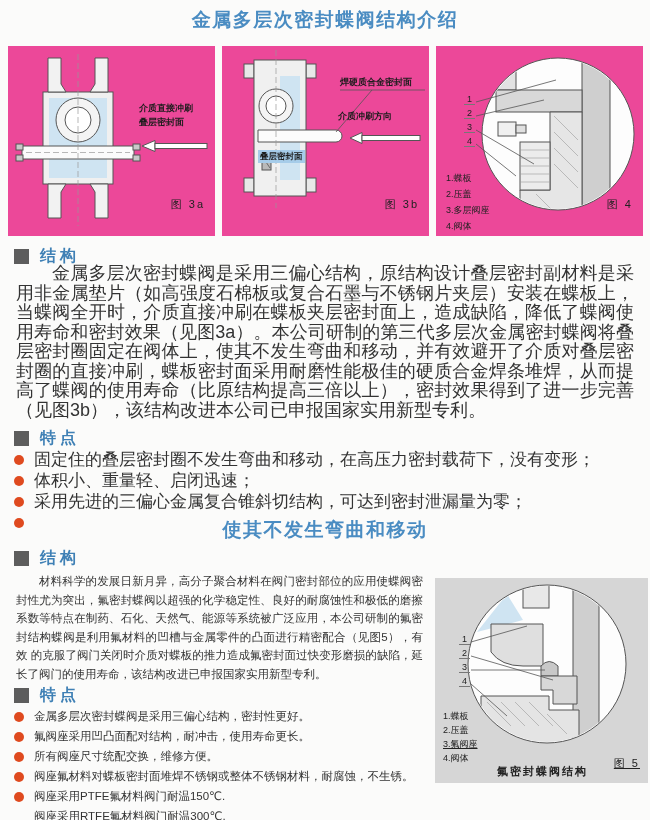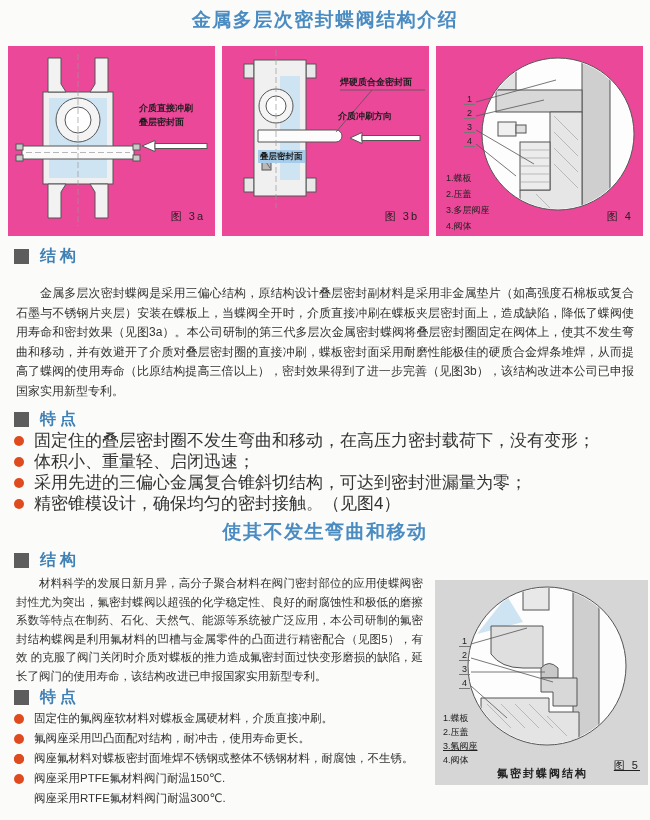--- a/index.html
+++ b/index.html
@@ -13,38 +13,38 @@
   .doc-title {
     margin-top:8px; text-align:center;
     font-size:19px; font-weight:bold; color:#4a8cc2; letter-spacing:1.5px;
     height:24px; line-height:24px;
   }
 
   
   .figrow { display:flex; gap:7px; margin:14px 8px 0; }
   .panel { position:relative; flex:none; width:207px; height:190px; background:#ec4899; }
   .panel svg { position:absolute; left:0; top:0; }
-  .caption { position:absolute; right:10px; bottom:12px; font-size:11px; color:#222; letter-spacing:2px; }
+  .caption { position:absolute; right:10px; bottom:24px; font-size:11px; color:#222; letter-spacing:2px; }
   .figlab { position:absolute; font-size:9px; font-weight:bold; color:#1c1c1c; white-space:nowrap; line-height:11px; }
   .figlab-hl { background:#a6cce9; padding:1px 2px; font-weight:bold; font-size:8.5px; }
   .callout { position:absolute; font-size:9px; color:#222; line-height:10px; border-bottom:1px solid #777; padding:0 3px; }
   .legend-line { position:absolute; left:10px; font-size:9px; color:#222; white-space:nowrap; }
   .figtitle { position:absolute; font-size:11px; font-weight:bold; color:#222; letter-spacing:2px; }
 
   
   .seclabel { display:flex; align-items:center; gap:11px; margin:12px 0 0 14px; height:16px; }
   .seclabel .sq { width:15px; height:15px; background:#5d5d5d; flex:none; }
   .seclabel .txt { font-size:16px; font-weight:bold; color:#3f80b5; letter-spacing:4px; line-height:16px; }
   .seclabel.tight { margin-top:10px; }
   .seclabel.s2head { margin-top:8px; }
   .seclabel.s2feat { margin-top:4px; margin-left:14px; }
 
   
   .para {
-    margin:20px 16px 0; font-size:12px; line-height:19.5px;
+    margin:0 16px 0; font-size:18px; line-height:19.5px;
     text-align:justify; text-indent:2em; color:#333;
   }
 
   
   ul.feat { list-style:none; margin:6px 0 0 14px; }
   ul.feat li { position:relative; padding-left:20px; font-size:17px; line-height:16px; margin-bottom:5px; color:#333; }
   ul.feat .dot { position:absolute; left:0; top:3px; width:10px; height:10px; border-radius:50%; background:#df4a1f; }
   ul.feat.feat2 li { font-size:11.5px; line-height:15px; margin-bottom:5px; }
 
   
@@ -178,21 +178,21 @@
   <p class="para">金属多层次密封蝶阀是采用三偏心结构，原结构设计叠层密封副材料是采用非金属垫片（如高强度石棉板或复合石墨与不锈钢片夹层）安装在蝶板上，当蝶阀全开时，介质直接冲刷在蝶板夹层密封面上，造成缺陷，降低了蝶阀使用寿命和密封效果（见图3a）。本公司研制的第三代多层次金属密封蝶阀将叠层密封圈固定在阀体上，使其不发生弯曲和移动，并有效避开了介质对叠层密封圈的直接冲刷，蝶板密封面采用耐磨性能极佳的硬质合金焊条堆焊，从而提高了蝶阀的使用寿命（比原结构提高三倍以上），密封效果得到了进一步完善（见图3b），该结构改进本公司已申报国家实用新型专利。</p>
 
   <div class="seclabel tight">
     <span class="sq"></span>
     <span class="txt">特点</span>
   </div>
   <ul class="feat">
     <li><span class="dot"></span><span>固定住的叠层密封圈不发生弯曲和移动，在高压力密封载荷下，没有变形；</span></li>
     <li><span class="dot"></span><span>体积小、重量轻、启闭迅速；</span></li>
     <li><span class="dot"></span><span>采用先进的三偏心金属复合锥斜切结构，可达到密封泄漏量为零；</span></li>
-    <li><span class="dot"></span><span>精密锥模设计，确保均匀的密封接触。（见图4）</span></li>
+    <li><span class="dot"></span></li>
   </ul>
 
   <div class="doc-title">使其不发生弯曲和移动</div>
 
   <div class="seclabel s2head">
     <span class="sq"></span>
     <span class="txt">结构</span>
   </div>
 
   <div class="sec2wrap">
@@ -237,21 +237,21 @@
     </div>
 
     <p class="para2">材料科学的发展日新月异，高分子聚合材料在阀门密封部位的应用使蝶阀密封性尤为突出，氟密封蝶阀以超强的化学稳定性、良好的耐腐蚀性和极低的磨擦系数等特点在制药、石化、天然气、能源等系统被广泛应用，本公司研制的氟密封结构蝶阀是利用氟材料的凹槽与金属零件的凸面进行精密配合（见图5），有效 的克服了阀门关闭时介质对蝶板的推力造成氟密封面过快变形磨损的缺陷，延长了阀门的使用寿命，该结构改进已申报国家实用新型专利。</p>
   </div>
 
   <div class="seclabel s2feat">
     <span class="sq"></span>
     <span class="txt">特点</span>
   </div>
   <ul class="feat feat2">
-    <li><span class="dot"></span><span>固定住的氟阀座软材料对蝶板金属硬材料，介质直接冲刷。</span></li>
+    <li><span class="dot"></span><span>金属多层次密封蝶阀是采用三偏心结构，密封性更好。</span></li>
     <li><span class="dot"></span><span>氟阀座采用凹凸面配对结构，耐冲击，使用寿命更长。</span></li>
-    <li><span class="dot"></span></li>
+    <li><span class="dot"></span><span>所有阀座尺寸统配交换，维修方便。</span></li>
     <li><span class="dot"></span><span>阀座氟材料对蝶板密封面堆焊不锈钢或整体不锈钢材料，耐腐蚀，不生锈。</span></li>
     <li><span class="dot"></span><span>阀座采用PTFE氟材料阀门耐温150℃.</span></li>
     <li><span>阀座采用RTFE氟材料阀门耐温300℃.</span></li>
   </ul>
 
 </div>
 
 </body></html>

